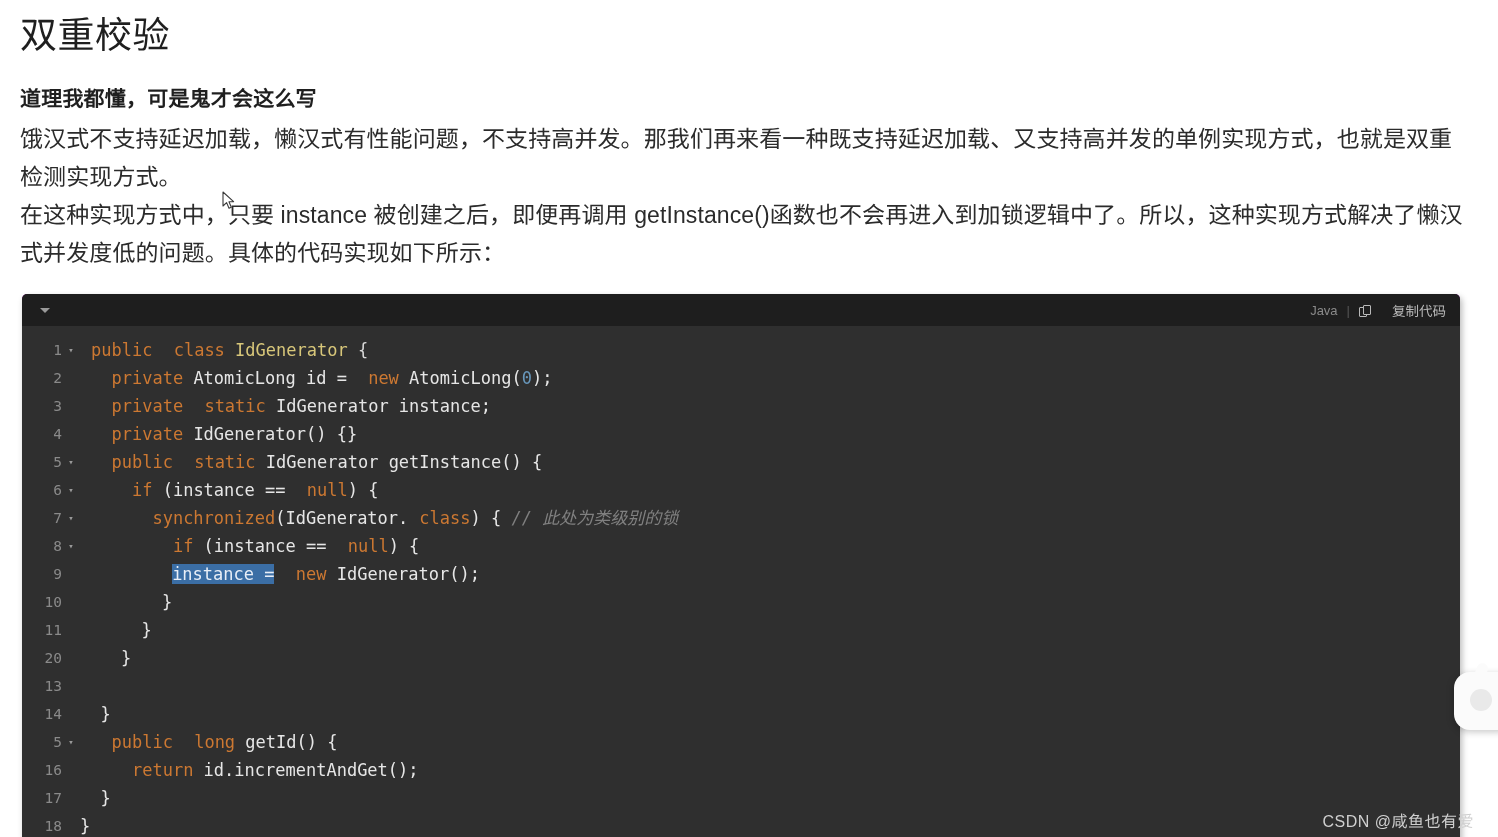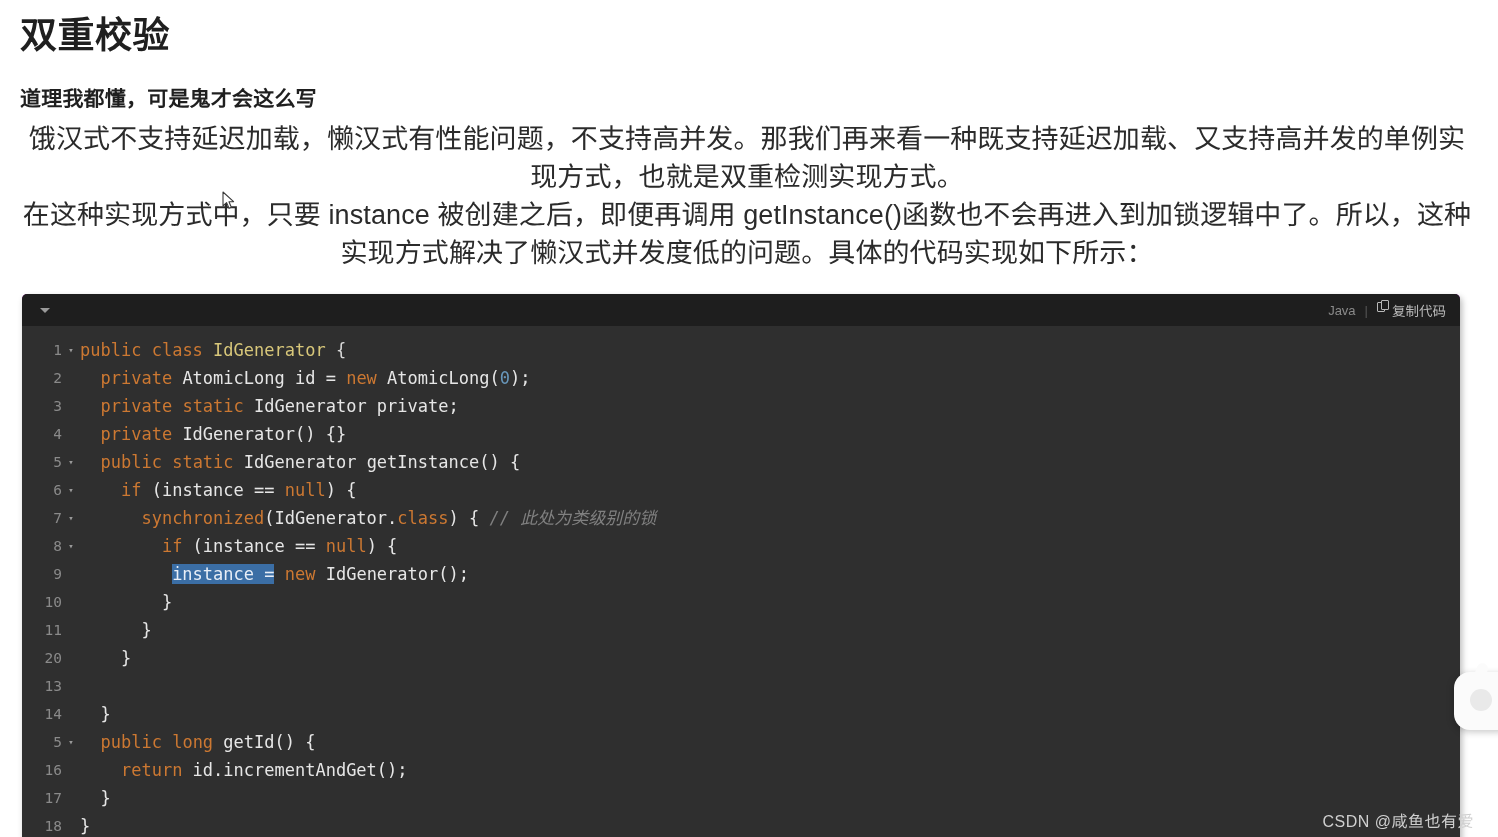--- a/index.html
+++ b/index.html
@@ -18,46 +18,45 @@
   }
 
   .article {
     padding: 0;
     position: relative;
   }
 
   
   .page-title {
     font-size: 37px;
-    font-weight: 700;
+    font-weight: 400;
     line-height: 1.2;
     color: #1f1f1f;
     margin: 0;
     padding: 14px 0 0 20px;
     letter-spacing: 0.5px;
   }
 
   .section-title {
     font-size: 21px;
     font-weight: 700;
     color: #1f1f1f;
     margin: 0;
     padding: 24px 0 0 20px;
     letter-spacing: 0.2px;
     font-family: Liberation Mono, monospace;
   }
 
   .prose {
-    font-size: 27px;
+    font-size: 23px;
     line-height: 38px;
     color: #2b2b2b;
     margin: 0;
     padding: 8px 24px 0 20px;
     letter-spacing: 0.1px;
-    text-align: center;
   }
   .prose p {
     margin: 0;
   }
 
   
   .code-block {
     position: relative;
     margin: 22px 0 0 22px;
     width: 1438px;
@@ -96,22 +95,22 @@
   .lang-label {
     color: #8a8a8a;
     font-size: 13px;
   }
   .toolbar-sep {
     color: #555;
     font-size: 13px;
   }
   .copy-btn {
     display: flex;
-    align-items: flex-start;
-    gap: 4px;
+    align-items: center;
+    gap: 22px;
     color: #b9b9b9;
     font-size: 13.5px;
     cursor: pointer;
   }
   .copy-glyph {
     display: inline-block;
     width: 11px;
     height: 11px;
     position: relative;
   }
@@ -169,21 +168,21 @@
     user-select: none;
   }
 
   .code-text {
     color: #d4d4d4;
     white-space: pre;
     padding-left: 2px;
   }
 
   
-  .kw   { color: #cc7832; }
+  .kw   { color: #cc7832; margin-left: 11px; }
   .type { color: #d8c77a; }
   .id   { color: #e6e6e6; }
   .num  { color: #6897bb; }
   .punc { color: #d8d8d8; }
   .cmt  { color: #808080; font-style: italic; }
   .sel  { background: #3b6ea5; color: #e8eef7; }
 
   
   .watermark {
     position: absolute;
@@ -267,21 +266,21 @@
         <span class="copy-btn">
           <span class="copy-glyph"></span>
           <span>复制代码</span>
         </span>
       </div>
     </div>
 
     <div class="code-body" id="code-body">
         <div class="code-line"><span class="gutter">1</span><span class="fold">▾</span><span class="code-text"><span class="kw">public</span><span class="id"> </span><span class="kw">class</span><span class="id"> </span><span class="type">IdGenerator</span><span class="punc"> {</span></span></div>
         <div class="code-line"><span class="gutter">2</span><span class="fold"></span><span class="code-text"><span class="id">  </span><span class="kw">private</span><span class="id"> AtomicLong id = </span><span class="kw">new</span><span class="id"> AtomicLong(</span><span class="num">0</span><span class="id">);</span></span></div>
-        <div class="code-line"><span class="gutter">3</span><span class="fold"></span><span class="code-text"><span class="id">  </span><span class="kw">private</span><span class="id"> </span><span class="kw">static</span><span class="id"> IdGenerator private;</span></span></div>
+        <div class="code-line"><span class="gutter">3</span><span class="fold"></span><span class="code-text"><span class="id">  </span><span class="kw">private</span><span class="id"> </span><span class="kw">static</span><span class="id"> IdGenerator instance;</span></span></div>
         <div class="code-line"><span class="gutter">4</span><span class="fold"></span><span class="code-text"><span class="id">  </span><span class="kw">private</span><span class="id"> IdGenerator() {}</span></span></div>
         <div class="code-line"><span class="gutter">5</span><span class="fold">▾</span><span class="code-text"><span class="id">  </span><span class="kw">public</span><span class="id"> </span><span class="kw">static</span><span class="id"> IdGenerator getInstance() {</span></span></div>
         <div class="code-line"><span class="gutter">6</span><span class="fold">▾</span><span class="code-text"><span class="id">    </span><span class="kw">if</span><span class="id"> (instance == </span><span class="kw">null</span><span class="id">) {</span></span></div>
         <div class="code-line"><span class="gutter">7</span><span class="fold">▾</span><span class="code-text"><span class="id">      </span><span class="kw">synchronized</span><span class="id">(IdGenerator.</span><span class="kw">class</span><span class="id">) { </span><span class="cmt">// 此处为类级别的锁</span></span></div>
         <div class="code-line"><span class="gutter">8</span><span class="fold">▾</span><span class="code-text"><span class="id">        </span><span class="kw">if</span><span class="id"> (instance == </span><span class="kw">null</span><span class="id">) {</span></span></div>
         <div class="code-line"><span class="gutter">9</span><span class="fold"></span><span class="code-text"><span class="id">         </span><span class="sel">instance =</span><span class="id"> </span><span class="kw">new</span><span class="id"> IdGenerator();</span></span></div>
         <div class="code-line"><span class="gutter">10</span><span class="fold"></span><span class="code-text"><span class="id">        }</span></span></div>
         <div class="code-line"><span class="gutter">11</span><span class="fold"></span><span class="code-text"><span class="id">      }</span></span></div>
         <div class="code-line"><span class="gutter">20</span><span class="fold"></span><span class="code-text"><span class="id">    }</span></span></div>
         <div class="code-line"><span class="gutter">13</span><span class="fold"></span></div>

